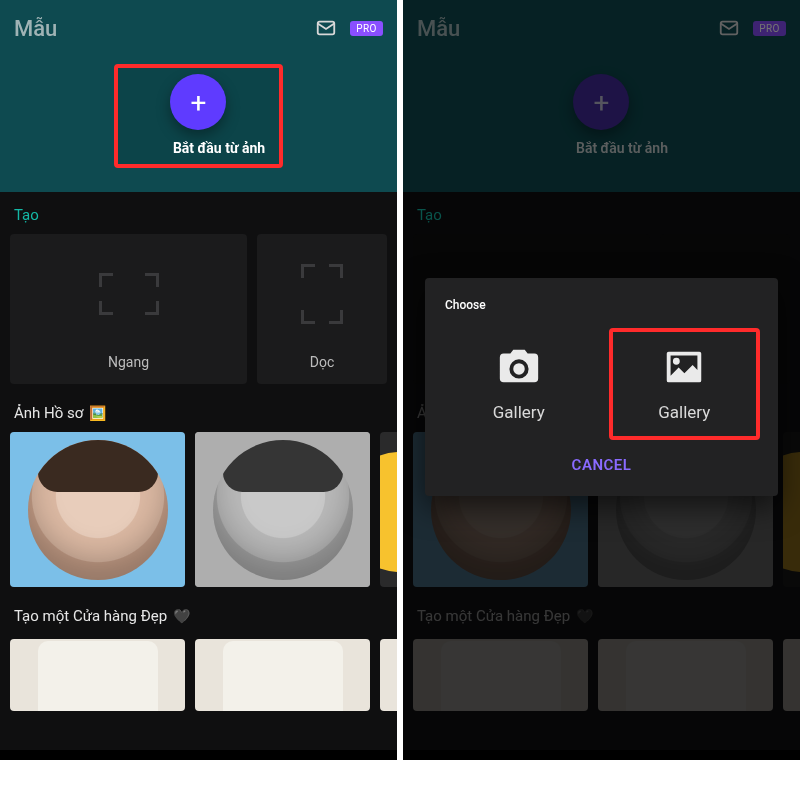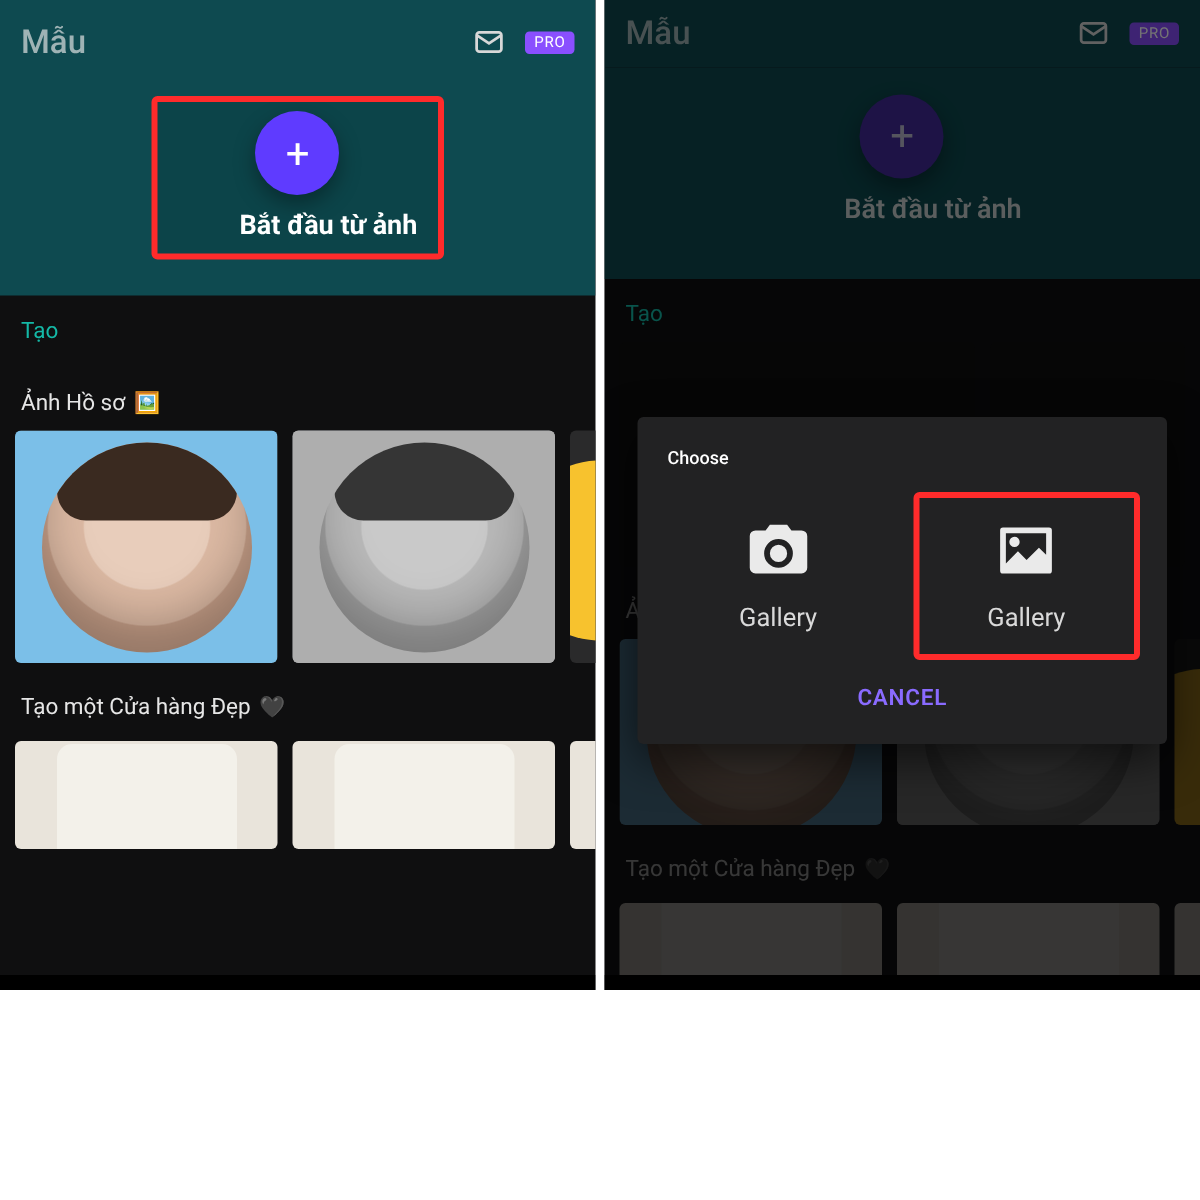--- a/index.html
+++ b/index.html
@@ -1,29 +1,29 @@
 <!DOCTYPE html>
 <html><head>
 <meta charset="utf-8">
 <style>
   * { box-sizing: border-box; margin: 0; padding: 0; }
   html, body { width: 800px; height: 800px; background: #fff; font-family: -apple-system, Roboto, Arial, sans-serif; overflow: hidden; }
-  .wrap { display: flex; width: 800px; height: 660px; gap: 6px; padding: 0; background: #fff; }
+  .wrap { display: flex; width: 800px; height: 760px; gap: 6px; padding: 0; background: #fff; }
   .phone { flex: 1; background: #0f0f10; position: relative; overflow: hidden; display: flex; flex-direction: column; }
   .topbar { height: 56px; background: #0e4a50; display: flex; align-items: center; padding: 0 14px; gap: 10px; }
   .title { color: #9fb3b5; font-size: 22px; font-weight: 500; flex: 1; }
   .icon-btn { width: 28px; height: 28px; display: flex; align-items: center; justify-content: center; color: #d8d8d8; }
   .mail svg { width: 22px; height: 22px; stroke: #d8d8d8; fill: none; stroke-width: 2; }
   .pro { background: #8a4fff; color: #fff; font-size: 10px; font-weight: 400; padding: 2px 6px; border-radius: 3px; letter-spacing: .5px; }
   .hero { background: #0e4a50; padding: 10px 0 26px; display: flex; justify-content: center; }
   .hero-inner { display: flex; flex-direction: column; align-items: center; gap: 10px; padding: 8px 16px 10px; border-radius: 2px; }
   .phone.left .hero-inner { outline: 4px solid #ff2b2b; outline-offset: -2px; background: rgba(0,0,0,.08); }
   .plus-circle { width: 56px; height: 56px; border-radius: 50%; background: #5f3bff; display: flex; align-items: center; justify-content: center; color: #fff; font-size: 28px; box-shadow: 0 6px 14px rgba(0,0,0,.35); }
   .phone.right .plus-circle { background: #432a9b; color: #bcbcd1; }
-  .hero-label { color: #fff; font-weight: 700; font-size: 18px; margin-left: 41px; }
+  .hero-label { color: #fff; font-weight: 700; font-size: 14px; margin-left: 41px; }
   .phone.right .hero-label { color: #c9d0d1; font-weight: 600; }
   .sect-label { color: #14b8a6; font-size: 15px; padding: 14px 14px 10px; }
   .create-row { display: flex; gap: 10px; padding: 0 10px; }
   .create-card { flex: 1; height: 150px; background: #1b1b1c; border-radius: 4px; position: relative; display: flex; flex-direction: column; align-items: center; justify-content: flex-end; padding-bottom: 14px; }
   .create-card.vert { flex: 0 0 130px; }
   .crop-icon { position: absolute; top: 40%; left: 50%; transform: translate(-50%,-50%); }
   .crop-icon.h { width: 60px; height: 42px; }
   .crop-icon.v { width: 42px; height: 60px; }
   .corner { position: absolute; width: 14px; height: 14px; border: 3px solid #3a3a3c; }
   .tl { top: 0; left: 0; border-right: none; border-bottom: none; }
@@ -78,20 +78,40 @@
       </div>
       <div class="pro">PRO</div>
     </div>
     <div class="hero">
       <div class="hero-inner">
         <div class="plus-circle">+</div>
         <div class="hero-label">Bắt đầu từ ảnh</div>
       </div>
     </div>
     <div class="sect-label">Tạo</div>
+    <div class="create-row">
+      <div class="create-card">
+        <div class="crop-icon h">
+          <span class="corner tl"></span>
+            <span class="corner tr"></span>
+            <span class="corner bl"></span>
+            <span class="corner br"></span>
+        </div>
+        <div class="cap">Ngang</div>
+      </div>
+      <div class="create-card vert">
+        <div class="crop-icon v">
+          <span class="corner tl"></span>
+            <span class="corner tr"></span>
+            <span class="corner bl"></span>
+            <span class="corner br"></span>
+        </div>
+        <div class="cap">Dọc</div>
+      </div>
+    </div>
     <div class="sect-row">
       <span>Ảnh Hồ sơ</span>
       <span class="emoji">🖼️</span>
     </div>
     <div class="thumbs">
       <div class="thumb wide">
         <div class="ava">
             <div class="bg1"></div>
             <div class="ring">
               <div class="hair"></div>

